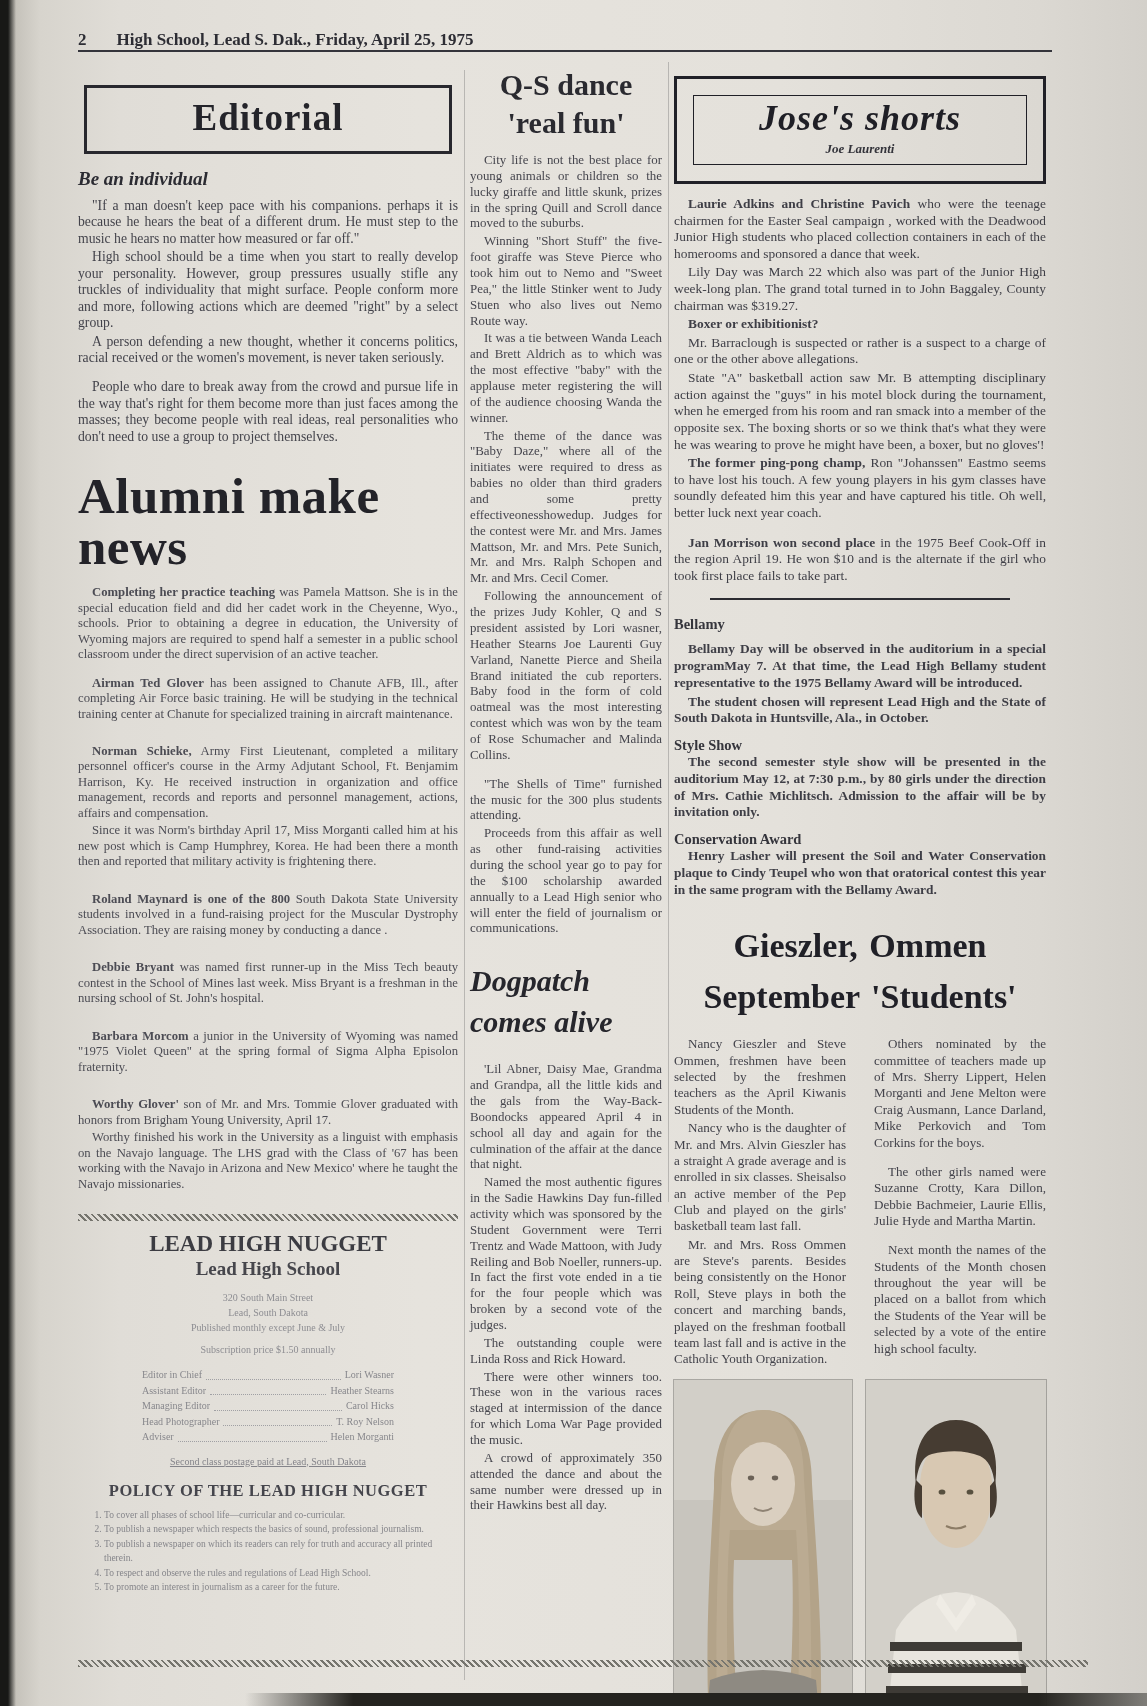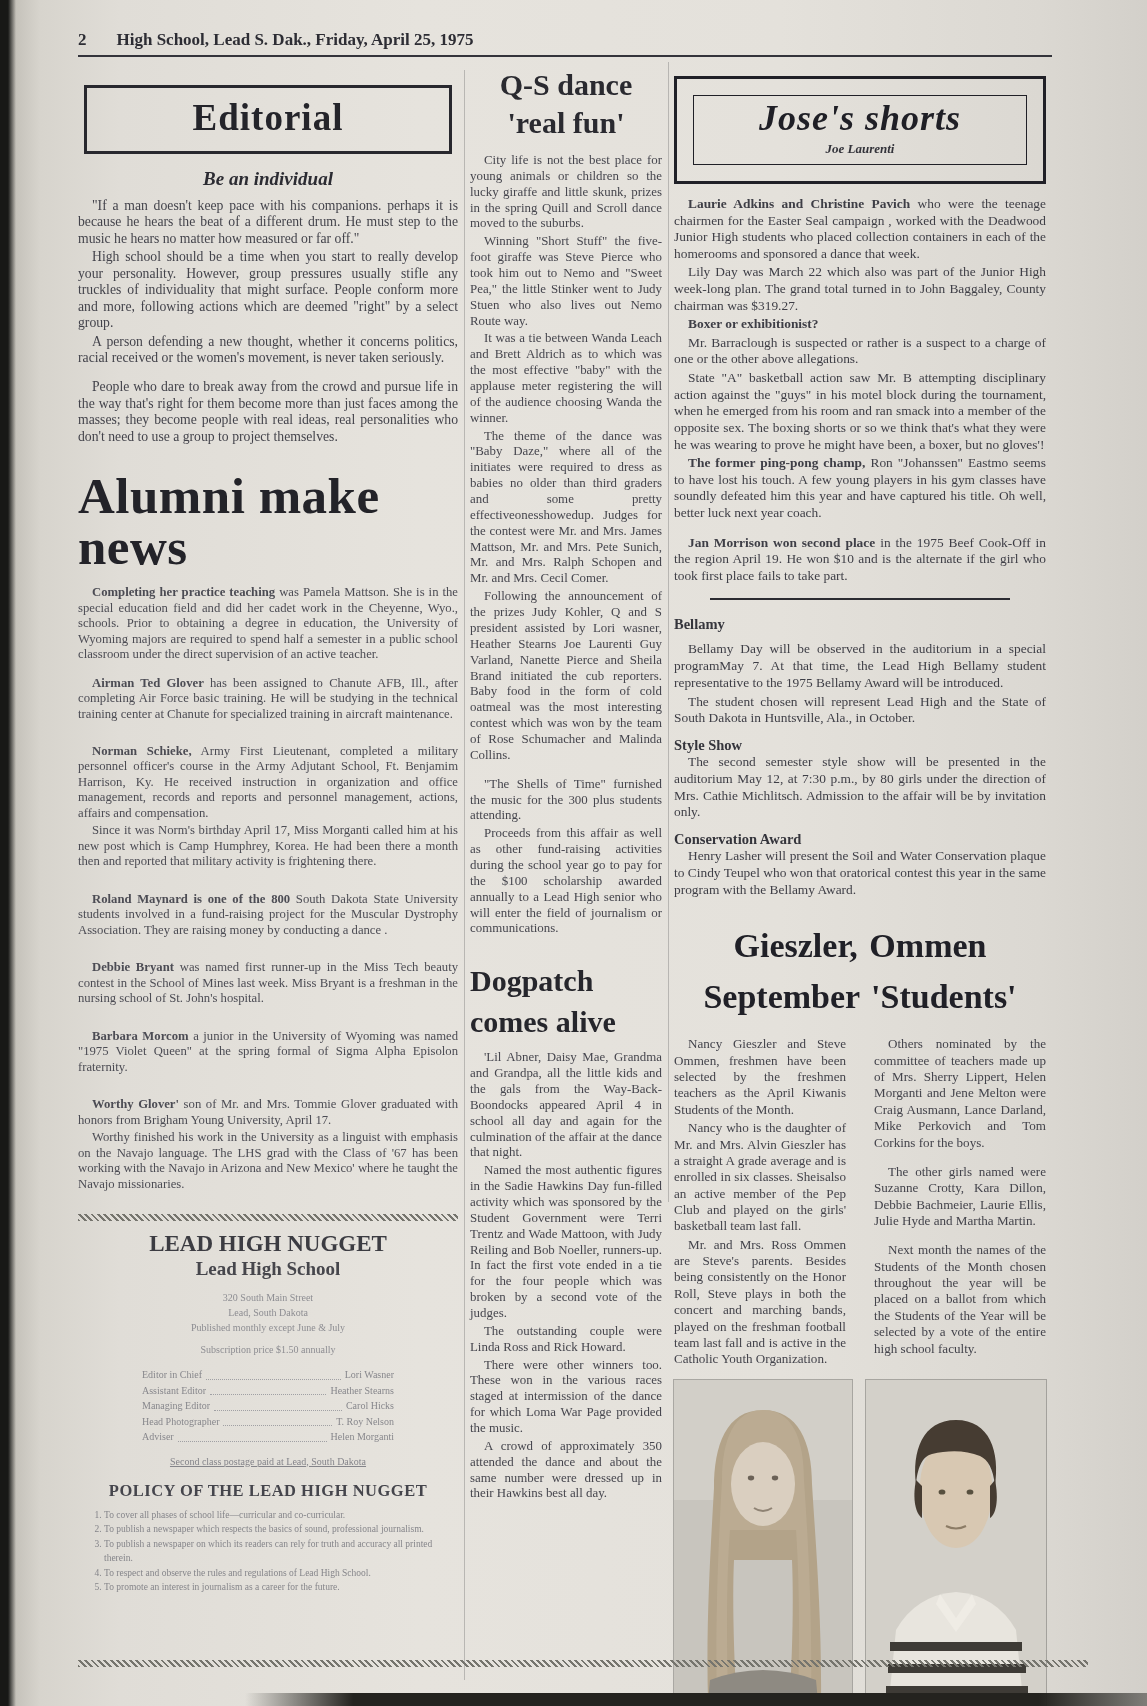--- a/index.html
+++ b/index.html
@@ -9,35 +9,35 @@
         font-family:"Liberation Serif","DejaVu Serif",serif;color:#3f3f47;}
   .edge-left{position:absolute;left:0;top:0;width:16px;height:100%;
         background:linear-gradient(90deg,#181816 0 8px,rgba(40,40,38,.55) 12px,rgba(40,40,38,0) 16px);}
   .edge-bottom{position:absolute;left:245px;right:0;bottom:0;height:13px;
         background:linear-gradient(90deg,rgba(25,25,22,0),#24231f 12%,#24231f 88%,rgba(25,25,22,.45));}
   .vrule{position:absolute;width:1px;background:rgba(70,70,72,.28);}
   .vrule-1{left:464px;top:70px;height:1610px;}
   .vrule-2{left:668px;top:62px;height:1140px;}
 
   .page-header{position:absolute;left:78px;top:30px;width:974px;border-bottom:2px solid #34343b;
-        padding-bottom:5px;font-weight:bold;font-size:17px;color:#2d2d34;}
+        font-weight:bold;font-size:17px;color:#2d2d34;}
   .page-header .pn{margin-right:30px;}
 
   .col-left{position:absolute;left:78px;top:58px;width:380px;}
   .col-mid{position:absolute;left:470px;top:62px;width:192px;}
   .col-right{position:absolute;left:674px;top:56px;width:372px;}
 
   p.para{margin:0 0 2px 0;text-align:justify;text-indent:14px;line-height:1.2;}
   .gap{margin-top:13px !important;}
   .biggap{margin-top:22px !important;}
 
   
   .editorial-box{border:3px solid #28282e;margin:27px 6px 14px 6px;text-align:center;padding:8px 0 12px;}
   .editorial-box h1{margin:0;font-size:37px;color:#24242a;letter-spacing:1px;}
-  .ed-subhead{text-align:center;font-weight:bold;font-style:italic;font-size:19px;margin:14px 0 8px;color:#2b2b32;}
+  .ed-subhead{text-align:left;font-weight:bold;font-style:italic;font-size:19px;margin:14px 0 8px;color:#2b2b32;}
   .ed-text p.para{font-size:13.7px;color:#43434b;}
   .alumni-head{font-size:51px;font-weight:bold;margin:26px 0 12px;color:#232329;letter-spacing:.5px;line-height:1;}
   .alumni p.para{font-size:12.7px;color:#4c4c54;line-height:1.22;}
 
   
   .hatch{height:7px;background:repeating-linear-gradient(45deg,#76756e 0 2px,rgba(0,0,0,0) 2px 4.5px);}
   .hatch-top{margin:22px 0 10px;}
   .hatch-bottom{position:absolute;left:78px;top:1660px;width:1010px;}
 
   
@@ -50,33 +50,33 @@
   .staff-row{display:flex;font-size:10px;color:#87878c;line-height:1.55;}
   .staff-row .leader{flex:1;border-bottom:1px dotted #a0a0a4;margin:0 4px 3px;}
   .postage{font-size:10px;color:#84848a;margin-top:11px;text-decoration:underline;}
   .policy-title{text-align:center;font-weight:bold;font-size:16.5px;margin:14px 0 8px;color:#45454c;letter-spacing:.5px;}
   .policy-list{margin:0 0 0 0;padding-left:26px;font-size:9.5px;color:#85858a;line-height:1.45;text-align:left;}
   .policy-list li{margin-bottom:1px;}
 
   
   .qs-head{text-align:center;font-size:30px;font-weight:bold;line-height:1.25;color:#2a2a30;margin:4px 0 12px;}
   .qsdance p.para{font-size:12.9px;line-height:1.23;color:#46464e;}
-  .dog-head{font-size:30px;font-weight:bold;line-height:1.35;color:#26262c;margin:24px 0 8px;}
+  .dog-head{font-size:30px;font-weight:bold;font-style:italic;line-height:1.35;color:#26262c;margin:24px 0 20px;}
   .dogpatch p.para{font-size:12.9px;line-height:1.23;color:#46464e;}
 
   
   .jose-box{border:3px solid #202027;padding:16px;margin:20px 0 12px;font-style:italic;}
   .jose-inner{border:1px solid #202027;text-align:center;padding:1px 0 7px;}
   .jose-inner h2{margin:0;font-size:36px;color:#1f1f26;letter-spacing:1px;}
   .jose-byline{font-size:13px;font-weight:bold;margin-top:2px;color:#33333a;}
   .jose p.para{font-size:13.4px;line-height:1.24;color:#3e3e46;}
   .center-rule{width:300px;margin:14px auto 16px;border-top:2px solid #2b2b31;}
   .subhead{font-weight:bold;font-size:14.5px;margin:10px 0 8px;color:#35353c;}
   .subhead-tight{margin:10px 0 0;}
-  .sections p.para{font-size:13.4px;line-height:1.25;color:#3e3e46;}
+  .sections p.para{font-size:13.4px;line-height:1.25;color:#3e3e46;font-weight:bold;}
   .gieszler-head{text-align:center;font-size:34px;font-weight:bold;line-height:1.5;margin:22px 0 14px;color:#202027;word-spacing:3px;}
   .two-col{display:flex;gap:28px;}
   .two-col .tc{flex:1;}
   .two-col p.para{font-size:13.1px;line-height:1.25;color:#43434b;}
 
   .photos{display:flex;gap:14px;margin-top:10px;align-items:flex-start;}
   figure{margin:0;}
   .photo{background:#c7c4bd;box-shadow:0 0 0 1px rgba(60,60,58,.35);}
   figcaption{font-size:12px;font-weight:bold;margin:8px 0 0 38px;color:#2f2f36;}
 </style>

